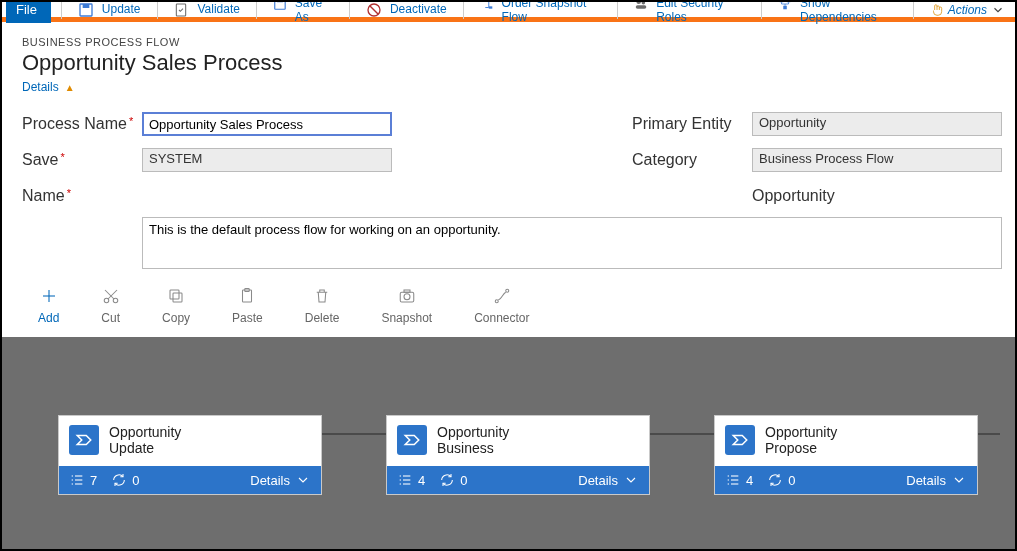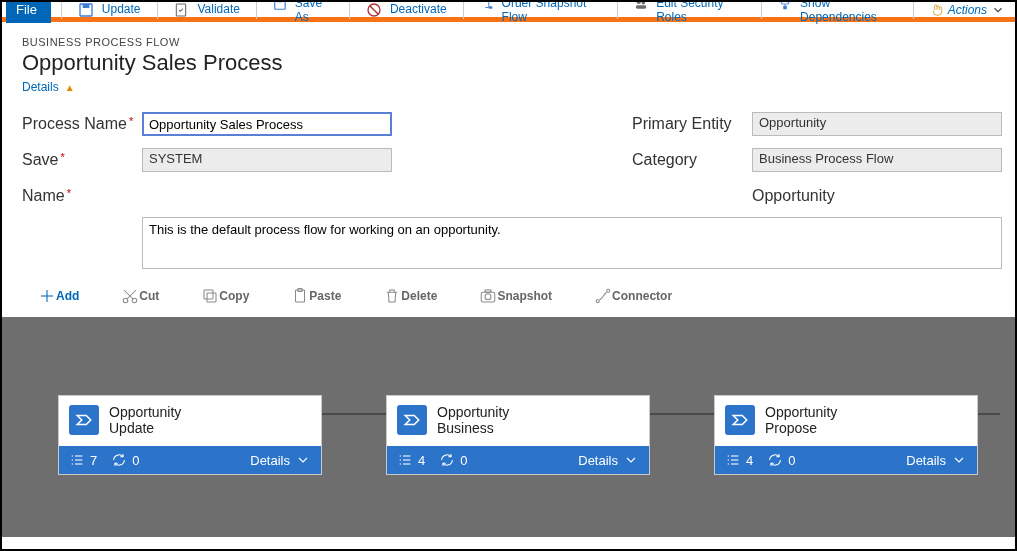--- a/index.html
+++ b/index.html
@@ -26,21 +26,21 @@
   .fld-label { font-size: 16px; color: #333; padding-top: 3px; }
   .req::after { content: "*"; color: #c00; font-size: 11px; margin-left: 2px; vertical-align: top; }
   .txt-input { width: 250px; height: 24px; border: 1px solid #9aa8cc; padding: 2px 6px; font-size: 13px; background: #fff; outline: none; }
   .txt-input.active { border-color: #5b7fd6; box-shadow: 0 0 0 1px #5b7fd6 inset; }
   .txt-readonly { width: 250px; height: 24px; border: 1px solid #bbb; padding: 2px 6px; font-size: 13px; background: #ececec; color: #333; }
   .desc-area { grid-column: 2 / span 4; width: 860px; height: 52px; border: 1px solid #bbb; padding: 4px 6px; font-size: 13px; resize: none; font-family: inherit; }
   .spacer { }
 
   
   .actionbar { display: flex; gap: 42px; padding: 10px 28px 12px 36px; }
-  .ab-item { display: flex; align-items: center; cursor: pointer; color: #666; font-size: 12px; font-weight: bold; }
+  .ab-item { display: flex; flex-direction: column; align-items: center; gap: 6px; cursor: pointer; color: #666; font-size: 12px; }
   .ab-item svg { width: 18px; height: 18px; stroke: #8a8a8a; fill: none; stroke-width: 1.4; }
   .ab-item.active svg { stroke: #0067b8; }
   .ab-item.active { color: #0067b8; }
 
   
   .canvas { background: #6e6e6e; height: 220px; position: relative; padding-top: 78px; }
   .stage-row { display: flex; align-items: center; position: relative; padding-left: 56px; }
   .connector-line { height: 2px; background: #4a4a4a; flex: 0 0 64px; margin-top: -42px; }
   .right-edge { height: 2px; background: #4a4a4a; width: 22px; margin-top: -42px; }
   .stage { background: #fff; width: 264px; border: 1px solid #c9c9c9; }

